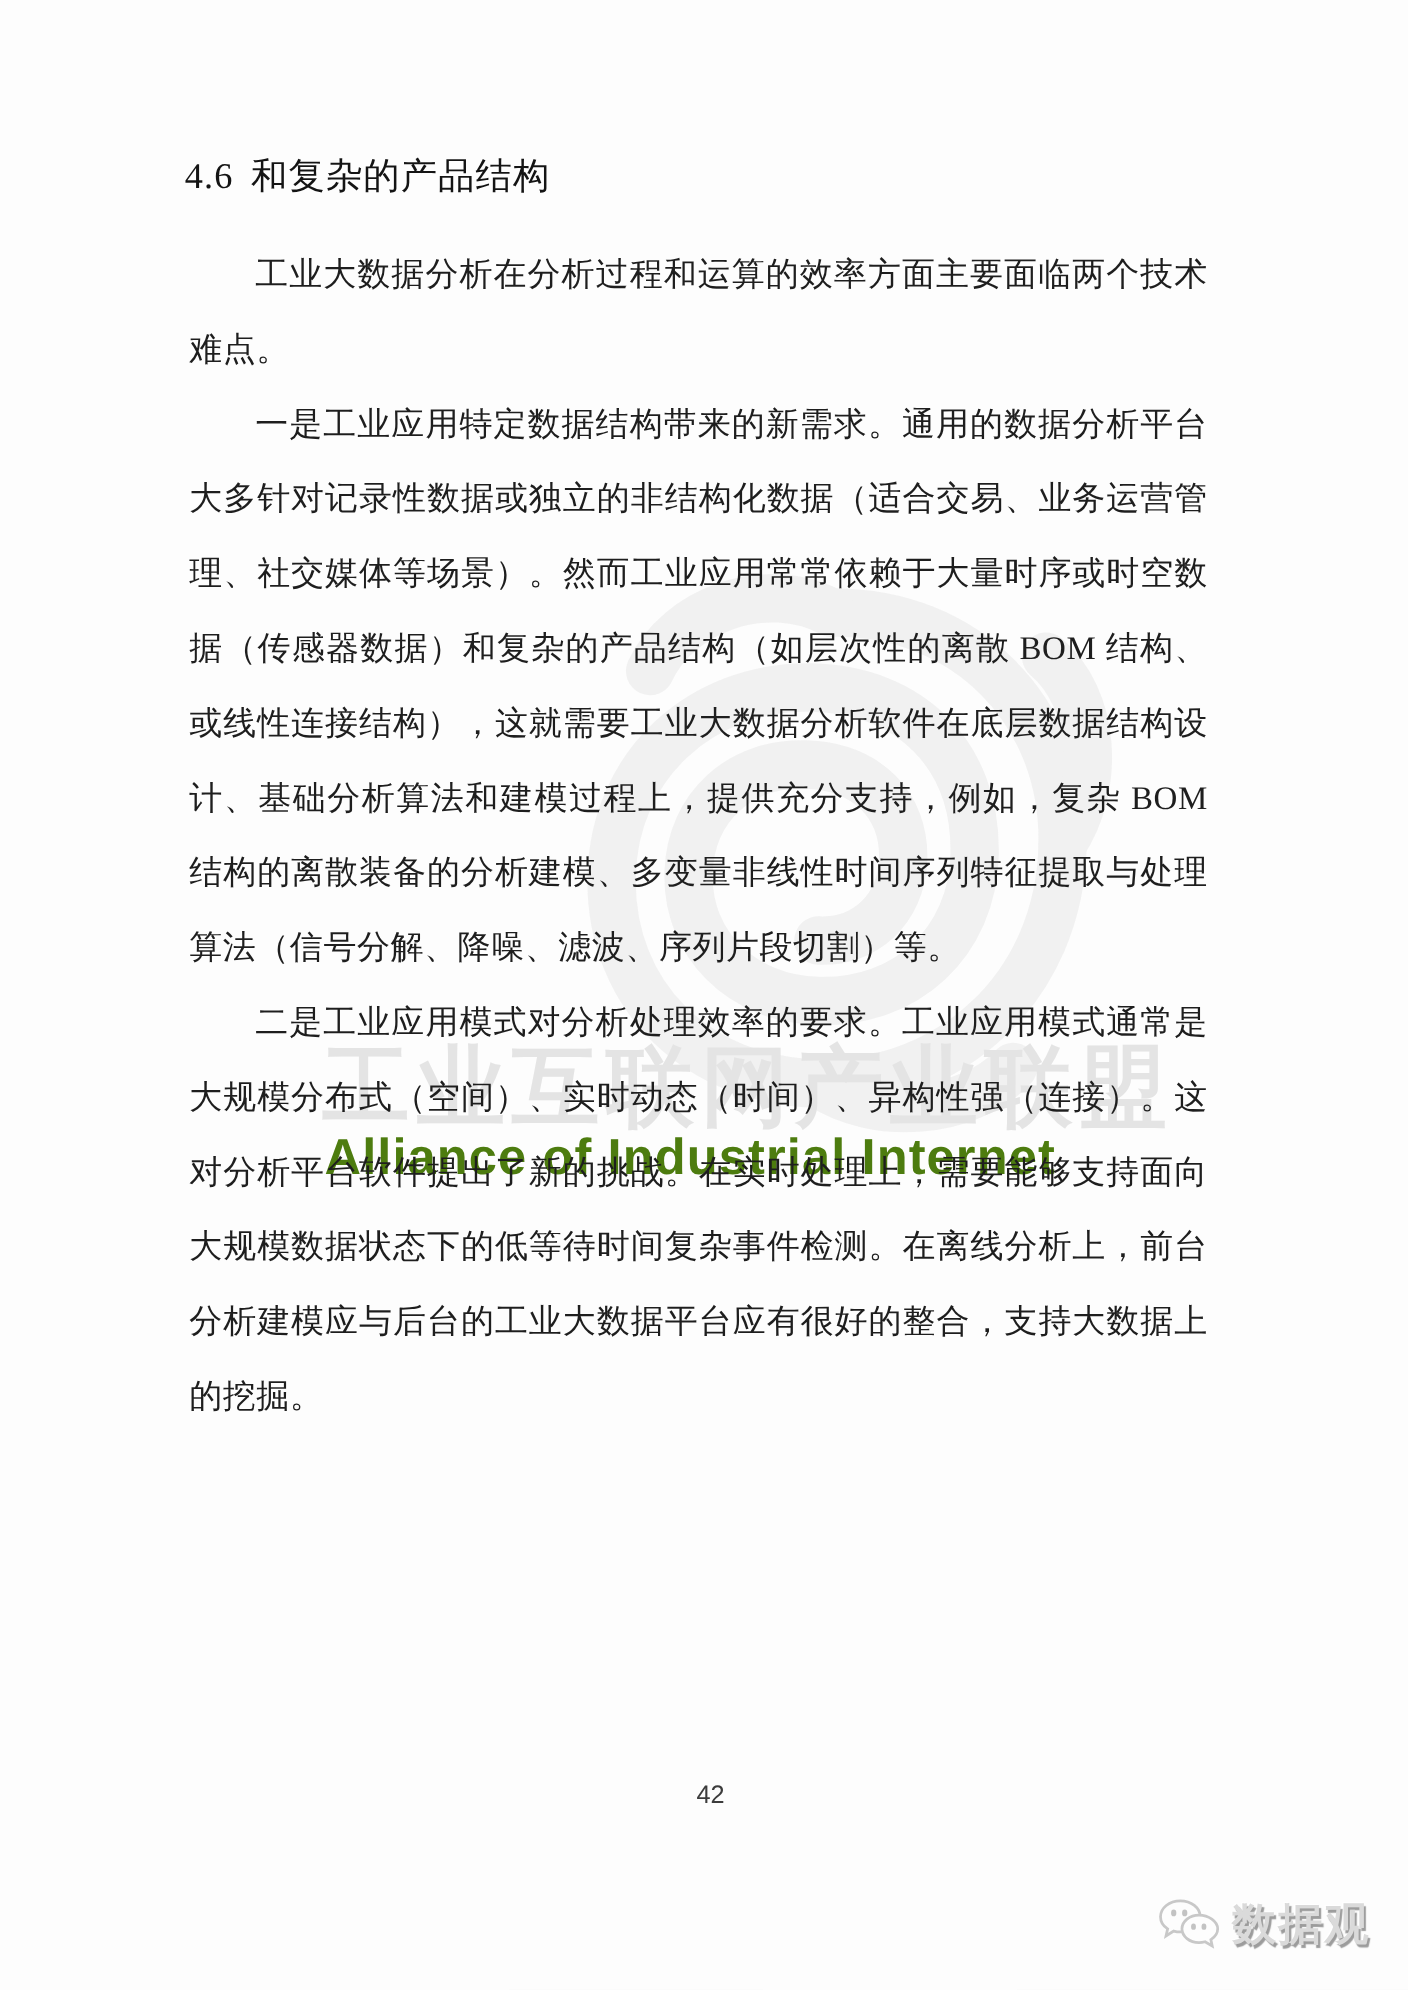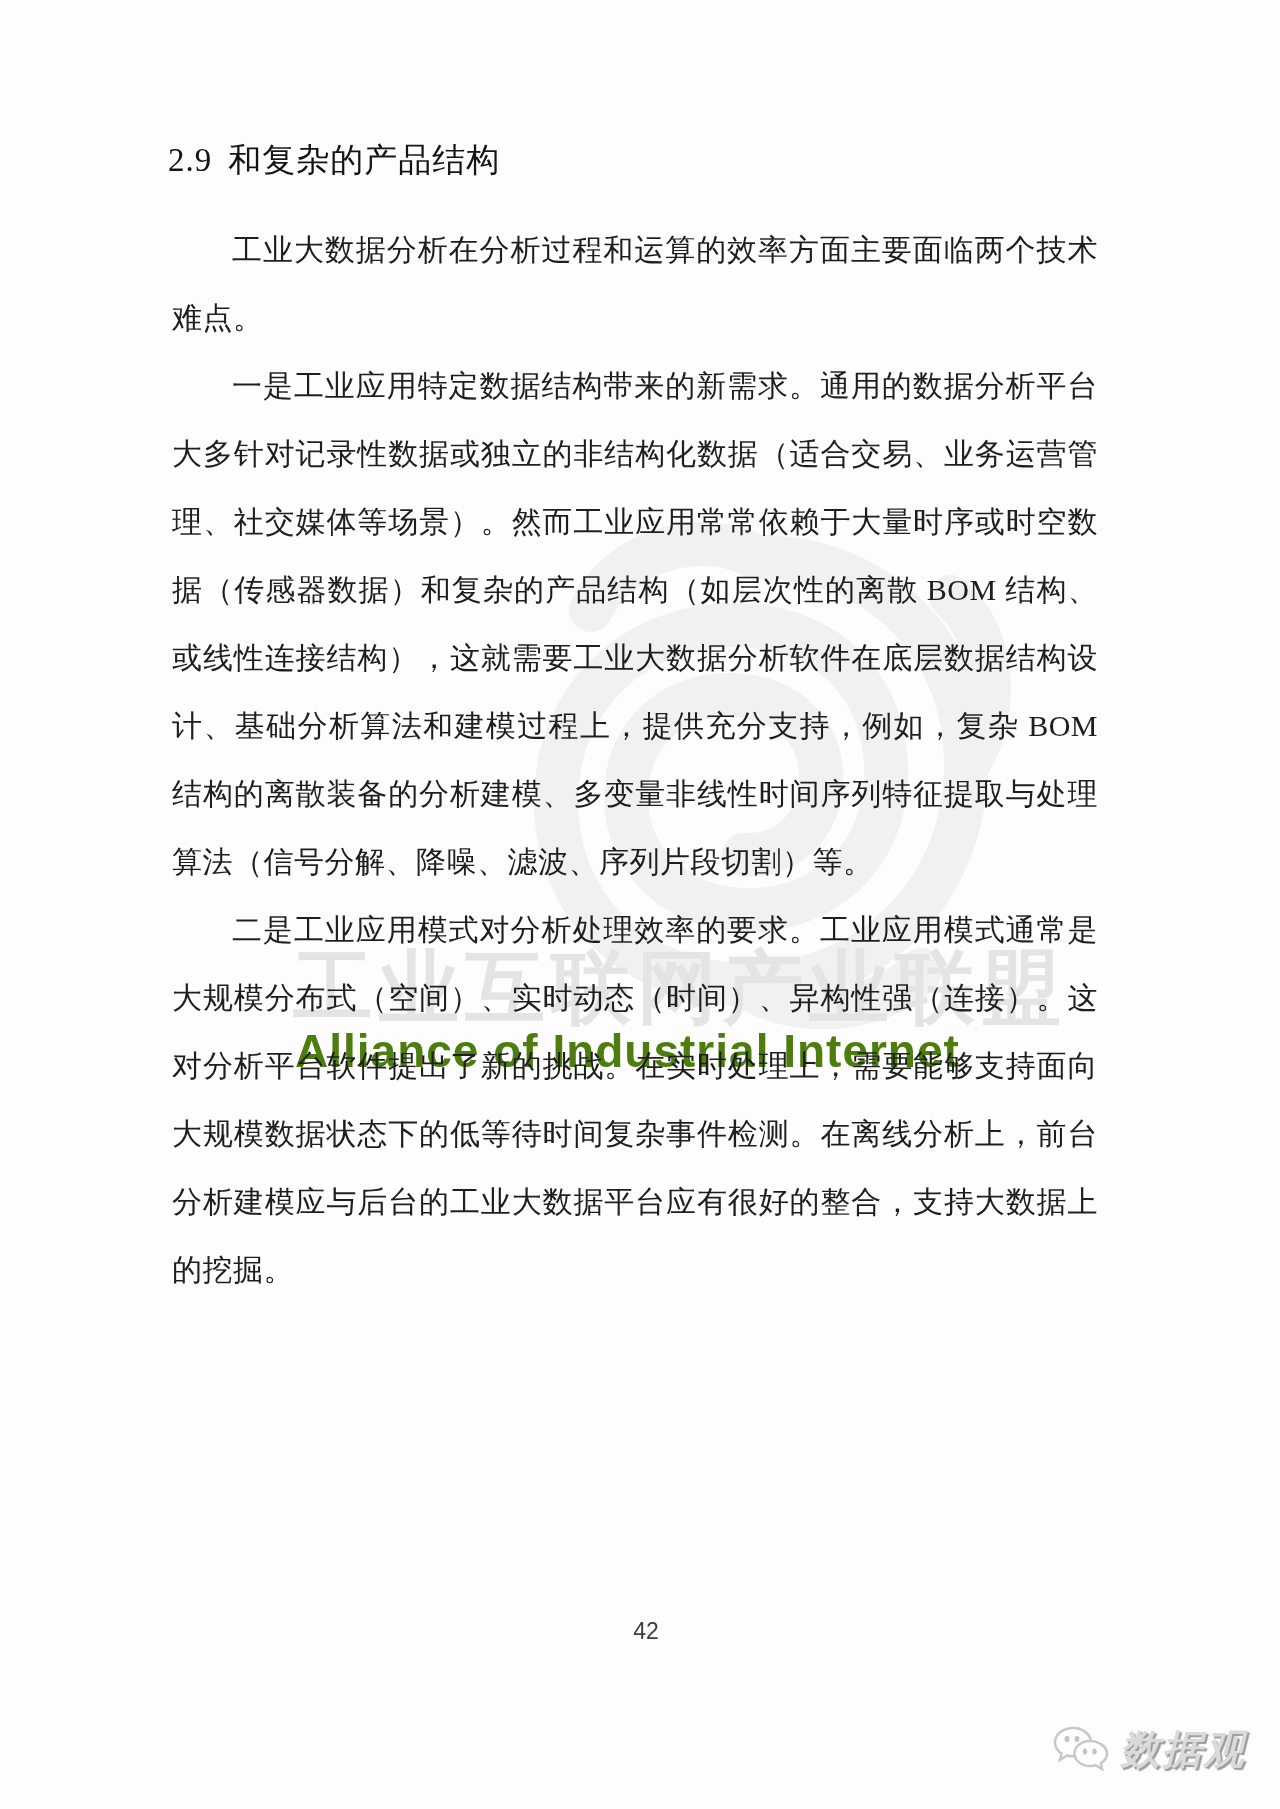--- a/index.html
+++ b/index.html
@@ -51,21 +51,20 @@
     position:absolute;left:12px;right:0;top:1618px;
     text-align:center;
     font-family:"Liberation Sans","DejaVu Sans",sans-serif;
     font-size:23px;color:#3c3c3c;
   }
   
   .footer-logo{
     position:absolute;right:34px;top:1722px;
     display:flex;align-items:center;gap:10px;
     z-index:1;
-    font-style:italic;
   }
   .footer-logo .brand-text{
     font-family:"Liberation Sans","DejaVu Sans",sans-serif;
     font-weight:700;font-size:40px;
     color:#dadada;
     text-shadow:2px 2px 1px #9c9c9c, -1px -1px 0 #ffffff;
     letter-spacing:2px;white-space:nowrap;
   }
 </style>
 </head>
@@ -81,21 +80,21 @@
         <path d="M470 252 C 505 200 500 120 455 82"></path>
         <path d="M248 470 C 300 505 385 498 425 455"></path>
       </g>
     </svg>
     <div class="wm-cn">工业互联网产业联盟</div>
     <div class="wm-en">Alliance of Industrial Internet</div>
   </div>
 
   <div class="text-layer">
     <h1 class="heading">
-      <span class="h-num">2.9</span><span>和复杂的产品结构</span>
+      <span class="h-num">4.6</span><span>和复杂的产品结构</span>
     </h1>
 
     <div class="body-text">
       <p>工业大数据分析在分析过程和运算的效率方面主要面临两个技术难点。</p>
       <p>一是工业应用特定数据结构带来的新需求。通用的数据分析平台大多针对记录性数据或独立的非结构化数据（适合交易、业务运营管理、社交媒体等场景）。然而工业应用常常依赖于大量时序或时空数据（传感器数据）和复杂的产品结构（如层次性的离散 BOM 结构、或线性连接结构），这就需要工业大数据分析软件在底层数据结构设计、基础分析算法和建模过程上，提供充分支持，例如，复杂 BOM 结构的离散装备的分析建模、多变量非线性时间序列特征提取与处理算法（信号分解、降噪、滤波、序列片段切割）等。</p>
       <p>二是工业应用模式对分析处理效率的要求。工业应用模式通常是大规模分布式（空间）、实时动态（时间）、异构性强（连接）。这对分析平台软件提出了新的挑战。在实时处理上，需要能够支持面向大规模数据状态下的低等待时间复杂事件检测。在离线分析上，前台分析建模应与后台的工业大数据平台应有很好的整合，支持大数据上的挖掘。</p>
     </div>
 
     <div class="page-number">42</div>
   </div>

